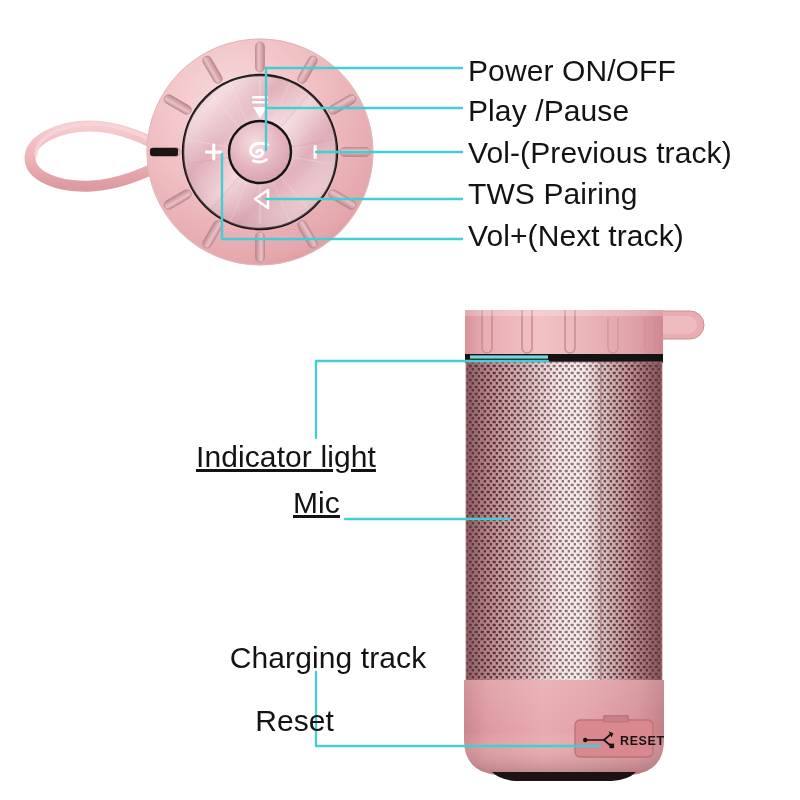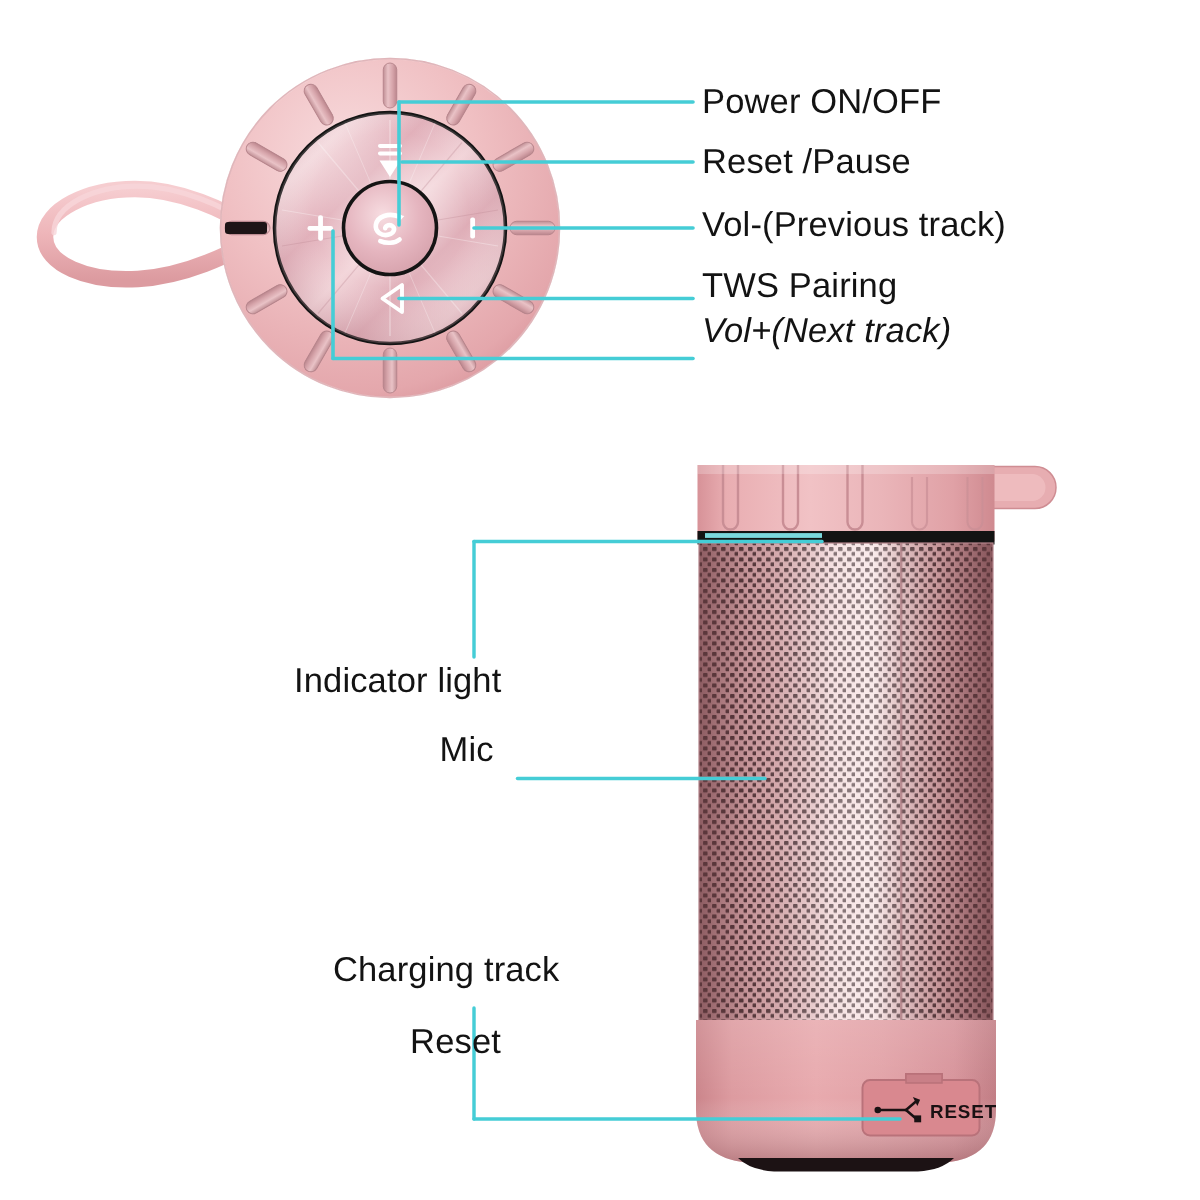--- a/index.html
+++ b/index.html
@@ -24,35 +24,35 @@
   }
   .svg-layer {
     position: absolute;
     left: 0; top: 0;
     width: 800px;
     height: 800px;
   }
   .callout-label {
     position: absolute;
     font-family: "Liberation Sans", sans-serif;
-    font-size: 23px;
+    font-size: 30px;
     color: #131313;
     white-space: pre;
     line-height: 1.05;
     letter-spacing: 0.1px;
   }
   .label-right { text-align: left; }
-  .label-left-al { text-align: left; }
+  .label-left-al { text-align: left; text-decoration: underline; }
 
   
   #lbl-power   { left: 468px; top: 55px; }
   #lbl-play    { left: 468px; top: 95px; }
   #lbl-volminus{ left: 468px; top: 137px; }
   #lbl-tws     { left: 468px; top: 178px; }
-  #lbl-volplus { left: 468px; top: 208px; font-style: italic; }
+  #lbl-volplus { left: 468px; top: 220px; }
 
   
   #lbl-indicator { left: 196px; top: 441px; }
   #lbl-mic       { left: 293px; top: 487px; }
   #lbl-charging  { left: 196px; top: 610px; width: 138px; }
   .charge-line2  { display: block; text-align: right; }
 </style>
 </head>
 <body>
 
@@ -332,21 +332,21 @@
 
       <path d="M345 519 H510"></path>
 
       <path d="M316 672 V746"></path>
       <path d="M316 746 H600"></path>
     </g>
   </svg>
 
   <div class="callout-label label-right" id="lbl-power">Power ON/OFF</div>
 
-  <div class="callout-label label-right" id="lbl-play">Reset /Pause</div>
+  <div class="callout-label label-right" id="lbl-play">Play /Pause</div>
 
   <div class="callout-label label-right" id="lbl-volminus">Vol-(Previous track)</div>
 
   <div class="callout-label label-right" id="lbl-tws">TWS Pairing</div>
 
   <div class="callout-label label-right" id="lbl-volplus">Vol+(Next track)</div>
 
   <div class="callout-label label-left-al" id="lbl-indicator">Indicator light</div>
 
   <div class="callout-label label-left-al" id="lbl-mic">Mic</div>

